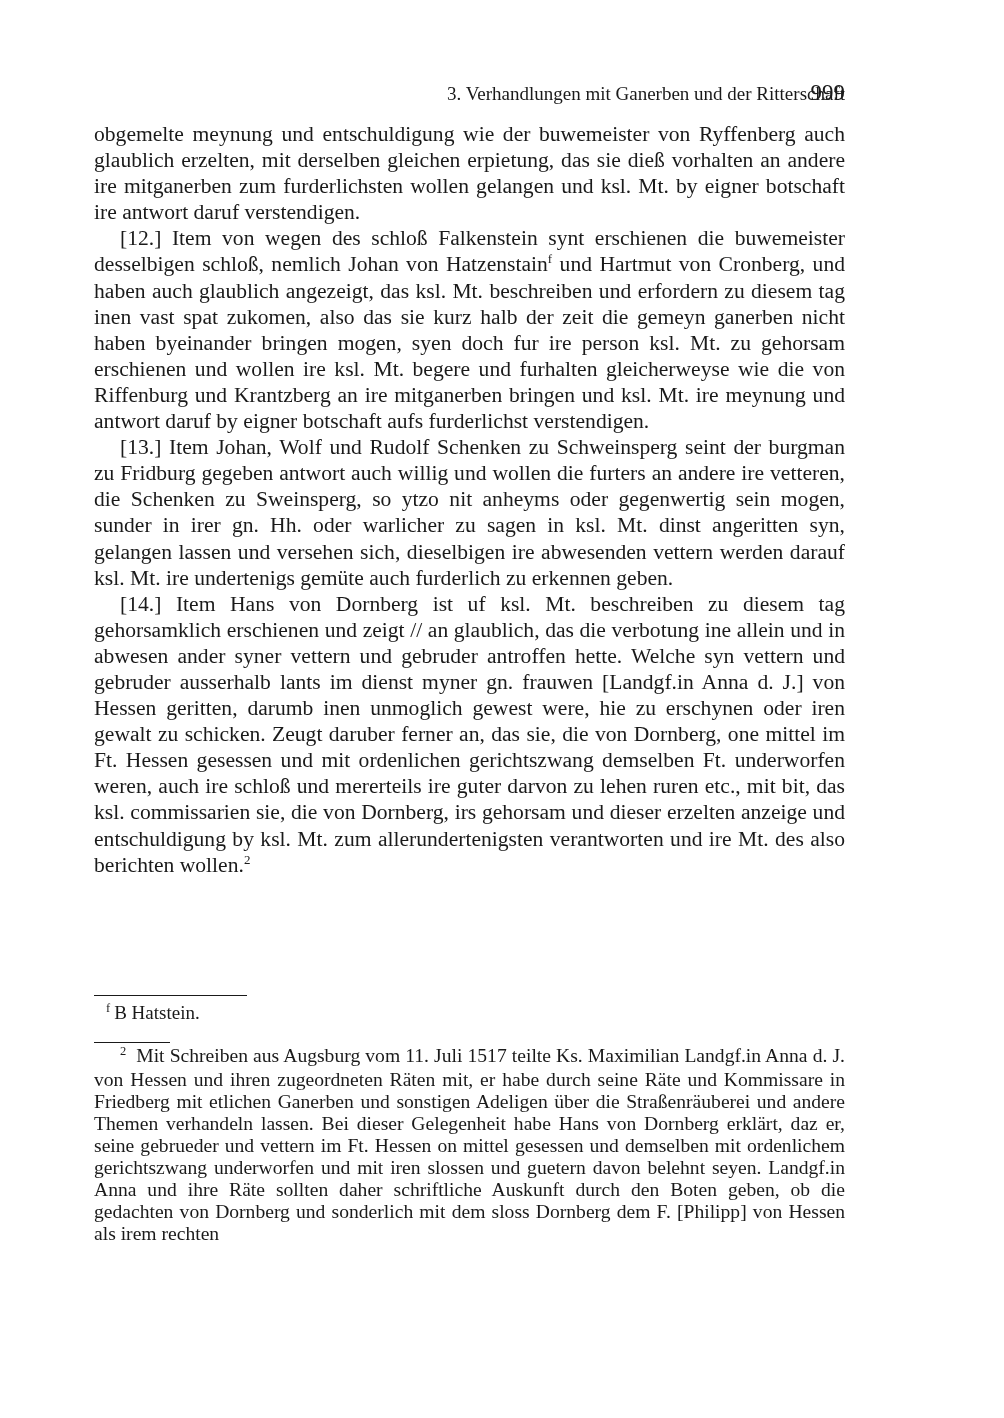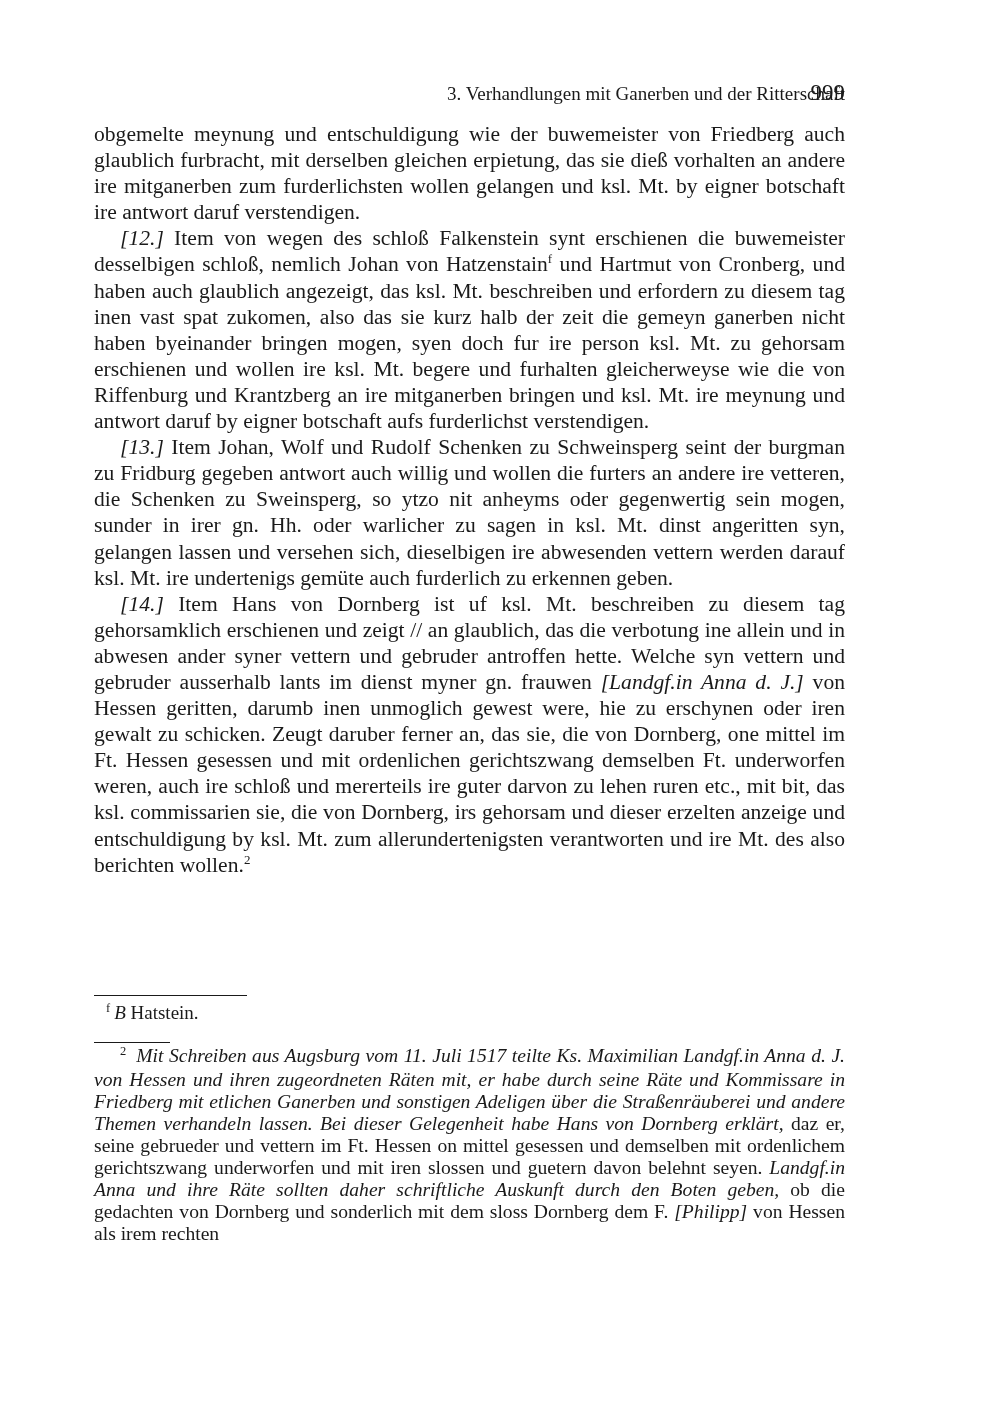--- a/index.html
+++ b/index.html
@@ -19,21 +19,21 @@
   .page-number {
     position: absolute; right: 0; top: 0; font-size: 23px;
   }
   .body-text {
     position: absolute; top: 121px; left: 0; width: 751px;
     font-size: 21.6px; line-height: 26.1px; text-align: justify;
     hyphens: manual;
   }
   .body-text p { margin: 0; }
   .body-text p.indent { text-indent: 26px; }
-  .it { font-style: italic; }
+  .it { }
   sup.fn { font-size: 13px; vertical-align: 0; position: relative; top: -8px; line-height: 0; }
   .rule { position: absolute; border-top: 1px solid #1a1a1a; height: 0; }
   .rule-1 { left: 0; top: 995px; width: 153px; }
   .rule-2 { left: 0; top: 1042px; width: 76px; }
   .footnote-f {
     position: absolute; top: 1000px; left: 12px; font-size: 19px; line-height: 26px;
   }
   .footnote-2 {
     position: absolute; top: 1045px; left: 0; width: 751px;
     font-size: 19.6px; line-height: 22px; text-align: justify;
@@ -45,21 +45,21 @@
 <body>
 
 <div class="page">
 
   <div class="running-head">
     <span class="running-title">3. Verhandlungen mit Ganerben und der Ritterschaft</span>
     <span class="page-number">999</span>
   </div>
 
   <div class="body-text">
-    <p>obgemelte meynung und entschuldigung wie der buwemeister von Friedberg auch glaublich furbracht, mit derselben gleichen erpietung, das sie dieß vorhal­ten an andere ire mitganerben zum furderlichsten wollen gelangen und ksl. Mt. by eigner botschaft ire antwort daruf verstendigen.</p>
+    <p>obgemelte meynung und entschuldigung wie der buwemeister von Ryffenberg auch glaublich erzelten, mit derselben gleichen erpietung, das sie dieß vorhal­ten an andere ire mitganerben zum furderlichsten wollen gelangen und ksl. Mt. by eigner botschaft ire antwort daruf verstendigen.</p>
 
     <p class="indent"><span class="it">[12.]</span><span> Item von wegen des schloß Falkenstein synt erschienen die buwe­meister desselbigen schloß, nemlich Johan von Hatzenstain</span><sup class="fn">f</sup><span> und Hartmut von Cronberg, und haben auch glaublich angezeigt, das ksl. Mt. beschreiben und erfordern zu diesem tag inen vast spat zukomen, also das sie kurz halb der zeit die gemeyn ganerben nicht haben byeinander bringen mogen, syen doch fur ire person ksl. Mt. zu gehorsam erschienen und wollen ire ksl. Mt. begere und furhalten gleicherweyse wie die von Riffenburg und Krantzberg an ire mitganerben bringen und ksl. Mt. ire meynung und antwort daruf by eigner botschaft aufs furderlichst verstendigen.</span></p>
 
     <p class="indent"><span class="it">[13.]</span><span> Item Johan, Wolf und Rudolf Schenken zu Schweinsperg seint der burgman zu Fridburg gegeben antwort auch willig und wollen die furters an andere ire vetteren, die Schenken zu Sweinsperg, so ytzo nit anheyms oder gegenwertig sein mogen, sunder in irer gn. Hh. oder warlicher zu sagen in ksl. Mt. dinst angeritten syn, gelangen lassen und versehen sich, dieselbigen ire abwesenden vettern werden darauf ksl. Mt. ire undertenigs gemüte auch furderlich zu erkennen geben.</span></p>
 
     <p class="indent"><span class="it">[14.]</span><span> Item Hans von Dornberg ist uf ksl. Mt. beschreiben zu diesem tag gehorsamklich erschienen und zeigt // an glaublich, das die verbotung ine allein und in abwesen ander syner vettern und gebruder antroffen hette. Welche syn vettern und gebruder ausserhalb lants im dienst myner gn. frauwen </span><span class="it">[Landgf.in Anna d. J.]</span><span> von Hessen geritten, darumb inen unmoglich gewest were, hie zu erschynen oder iren gewalt zu schicken. Zeugt daruber ferner an, das sie, die von Dornberg, one mittel im Ft. Hessen gesessen und mit ordenlichen gerichts­zwang demselben Ft. underworfen weren, auch ire schloß und mererteils ire guter darvon zu lehen ruren etc., mit bit, das ksl. commissarien sie, die von Dornberg, irs gehorsam und dieser erzelten anzeige und entschuldigung by ksl. Mt. zum allerundertenigsten verantworten und ire Mt. des also berichten wollen.</span><sup class="fn">2</sup></p>
   </div>
 
   <div class="rule rule-1"></div>
   <div class="footnote-f"><span class="fn-mark" style="margin-right:4px">f</span><span class="it">B</span><span> Hatstein.</span></div>

